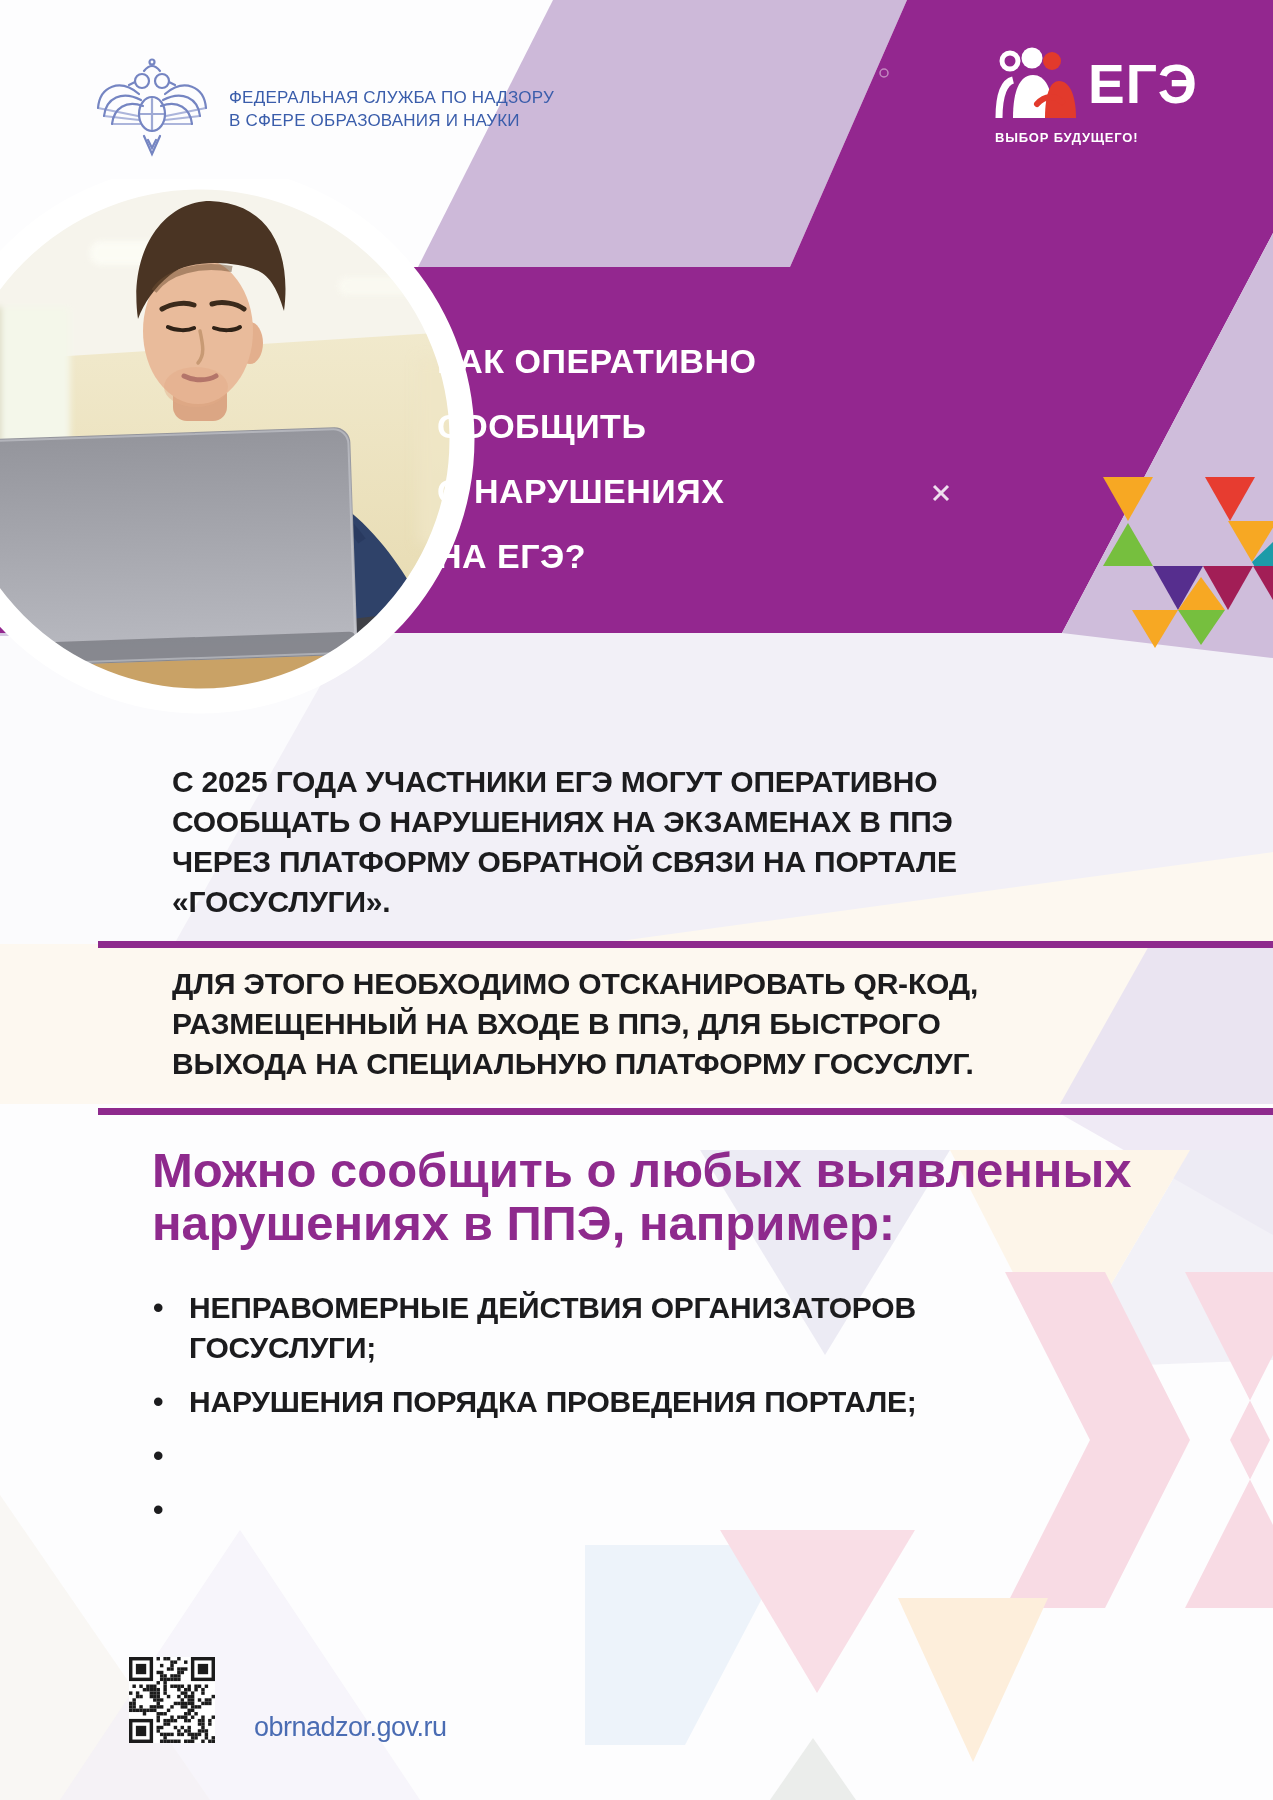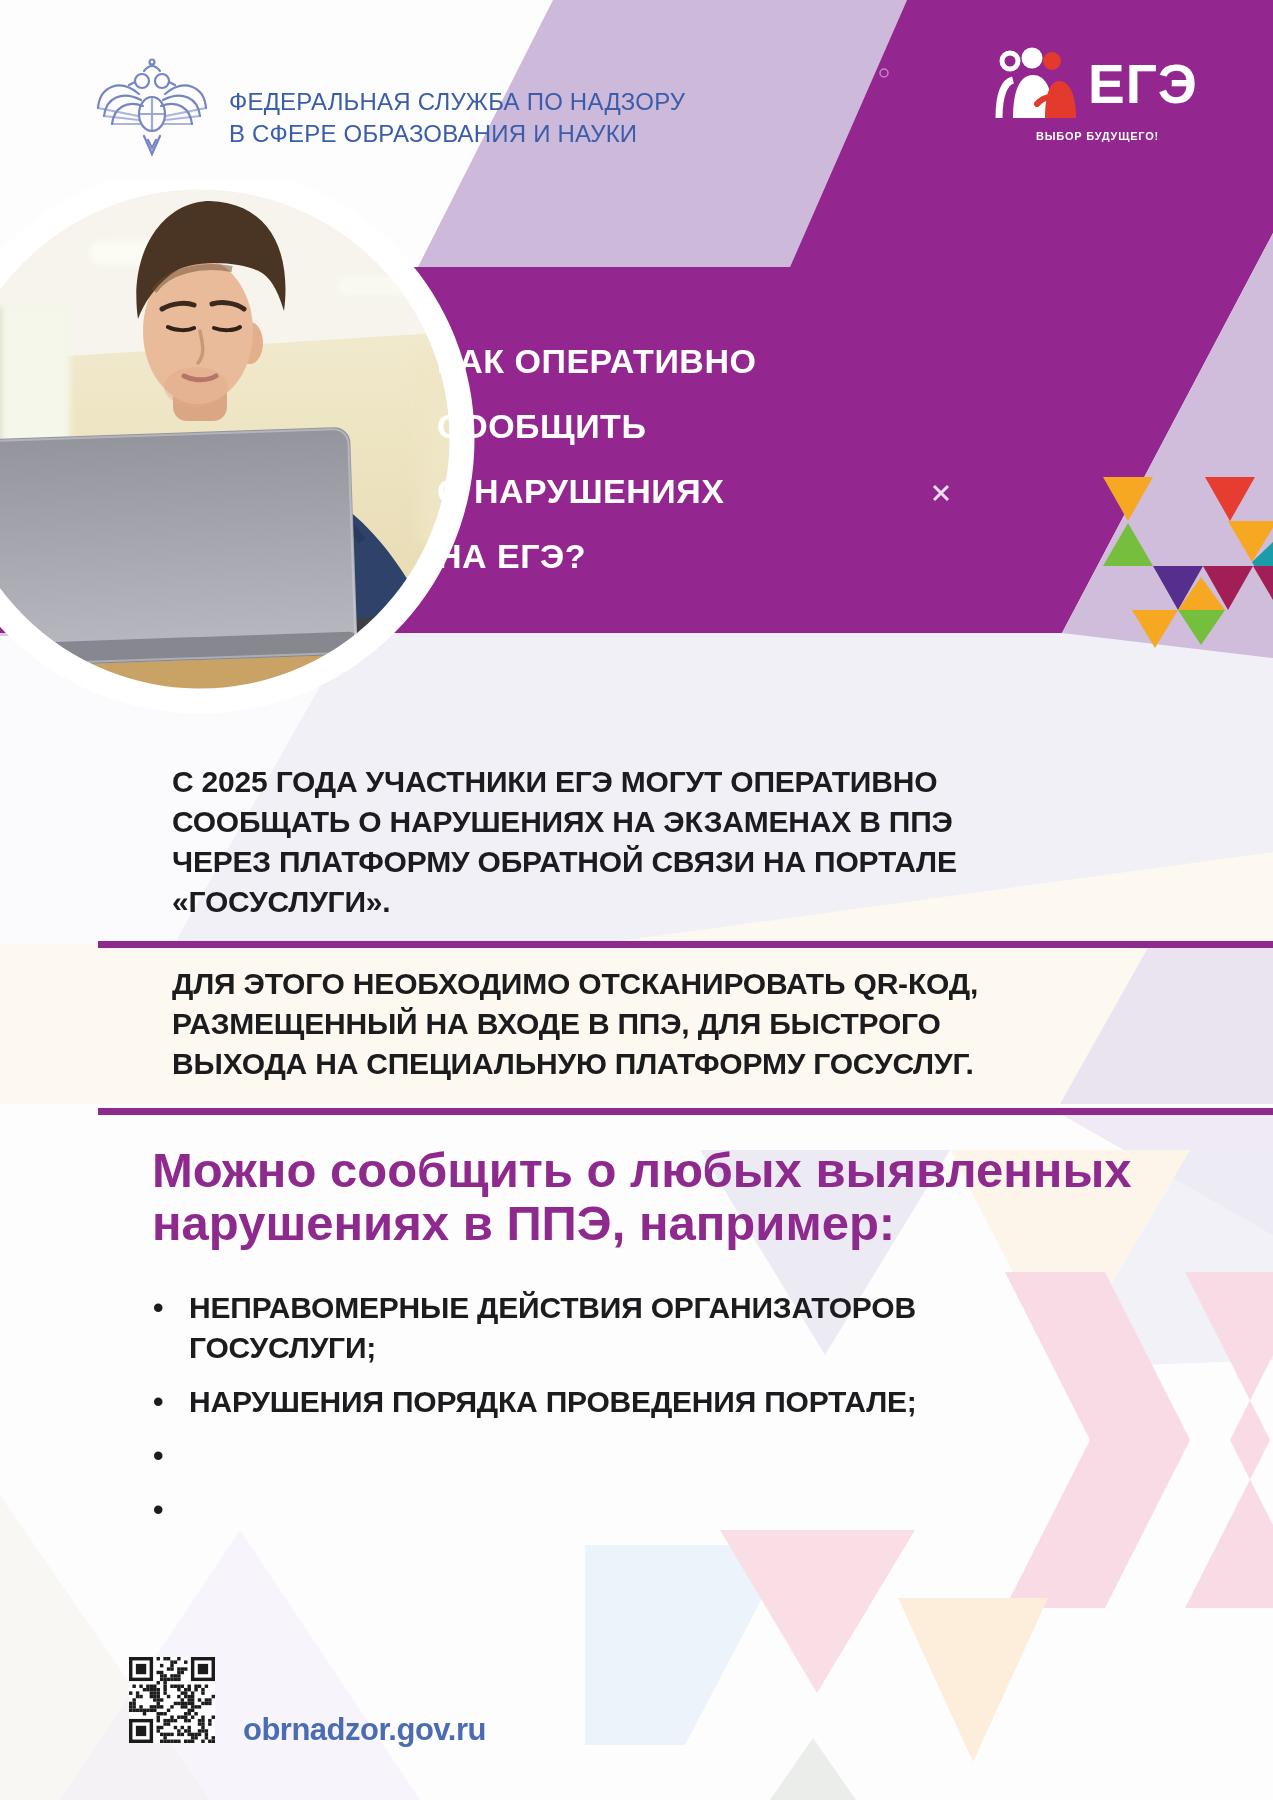--- a/index.html
+++ b/index.html
@@ -7,26 +7,26 @@
     width:1273px;height:1800px;position:relative;overflow:hidden;
     background:#fdfdfe;font-family:"Liberation Sans",sans-serif;
   }
   .abs{position:absolute}
   #bg{left:0;top:0;z-index:0}
   #photo{left:-60px;top:179px;z-index:2}
   #emblem{left:92px;top:56px;z-index:3}
   #ege-logo{left:995px;top:46px;z-index:3}
   #qr{left:129px;top:1657px;z-index:3}
   .agency{
-    left:229px;top:86px;color:var(--header-blue);font-size:24px;line-height:32px;
+    left:229px;top:86px;color:var(--header-blue);font-size:17px;line-height:23px;
     white-space:pre-line;letter-spacing:.2px;z-index:3
   }
   .ege-slogan{
-    left:995px;top:130px;width:205px;text-align:center;color:#fff;font-weight:bold;
-    font-size:11px;letter-spacing:.8px;z-index:3
+    left:995px;top:130px;width:205px;color:#fff;font-weight:bold;
+    font-size:13px;letter-spacing:.8px;z-index:3
   }
   .title{
     left:437px;top:329px;color:#fff;font-weight:bold;font-size:34px;line-height:65px;
     white-space:pre-line;letter-spacing:.5px;z-index:3
   }
   .rule{left:98px;right:0;height:7px;background:var(--accent-purple);z-index:1}
   .rule1{top:941px}.rule2{top:1108px}
   .p-black{
     left:172px;color:var(--text-black);font-weight:bold;font-size:30px;line-height:40px;
     white-space:pre-line;letter-spacing:-.2px;z-index:3
@@ -35,21 +35,21 @@
   .subheading{
     left:152px;top:1144px;color:var(--accent-purple);font-weight:bold;font-size:49px;
     line-height:53px;white-space:pre-line;z-index:3
   }
   .bullets{left:153px;top:1288px;z-index:3;list-style:none;margin:0;padding:0}
   .bullets li{display:flex;margin-bottom:14px;color:var(--text-black);font-weight:bold;
     font-size:30px;line-height:40px}
   .dot{width:14px;margin-right:22px;flex:none}
   .btext{white-space:pre-line;letter-spacing:-.2px}
   .website{
-    left:243px;top:1712px;color:var(--link-blue);font-weight:bold;font-size:31px;
+    left:254px;top:1712px;color:var(--link-blue);font-weight:normal;font-size:27px;
     letter-spacing:-.5px;text-decoration:none;z-index:3
   }
 </style>
 </head>
 <body>
 
 <svg id="bg" class="abs" width="1273" height="1800" viewBox="0 0 1273 1800">
   <rect width="1273" height="1800" fill="#fdfdfe"></rect>
 
   <polygon points="0,633 1273,633 1273,941 0,941" fill="#f2f0f7"></polygon>

